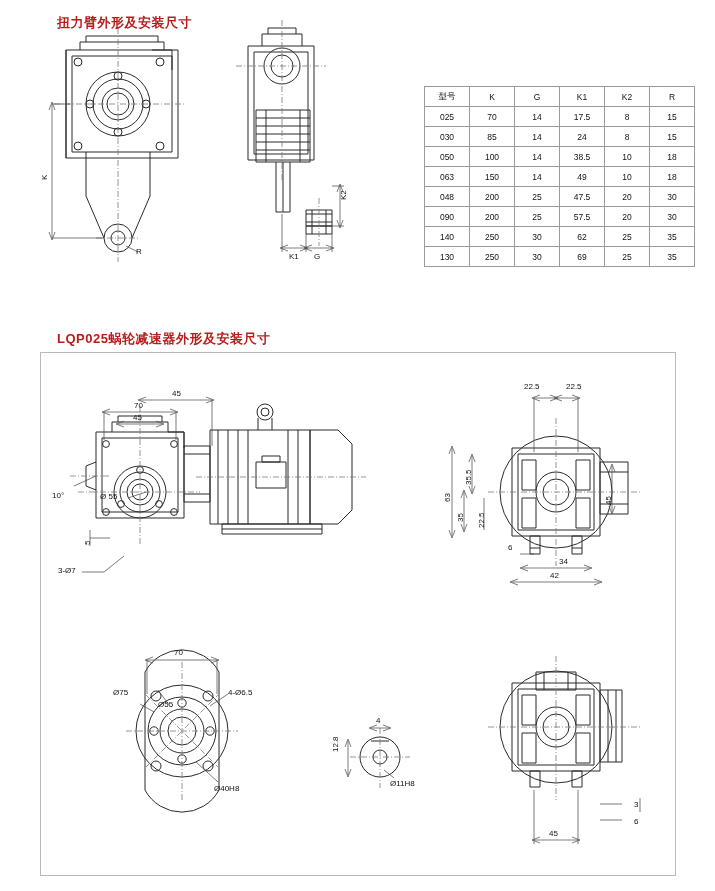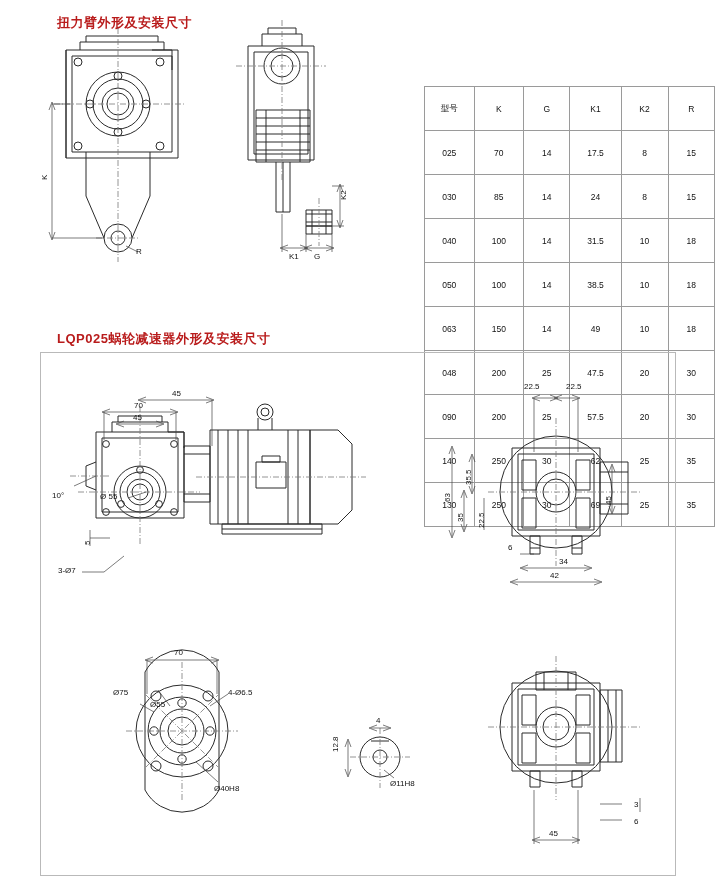--- a/index.html
+++ b/index.html
@@ -5,21 +5,21 @@
   html,body{margin:0;padding:0;background:#ffffff;}
   body{width:715px;height:891px;position:relative;font-family:"Liberation Sans",sans-serif;color:#111;}
   .page{position:absolute;left:0;top:0;width:715px;height:891px;}
 
   .section-title{position:absolute;font-size:13px;font-weight:bold;color:#b91c1c;letter-spacing:.5px;}
   #title-1{left:57px;top:14px;}
   #title-2{left:57px;top:330px;}
 
   
   .spec-table{position:absolute;left:424px;top:86px;border-collapse:collapse;font-size:8.5px;color:#111;}
-  .spec-table td,.spec-table th{border:1px solid #9a9a9a;width:44px;height:19px;text-align:center;font-weight:normal;padding:12px;}
+  .spec-table td,.spec-table th{border:1px solid #9a9a9a;width:44px;height:19px;text-align:center;font-weight:normal;padding:0;}
   .spec-table th{font-weight:normal;}
 
   
   .frame{position:absolute;border:1px solid #b9b9b9;}
   #frame-bottom{left:40px;top:352px;width:634px;height:522px;}
   .lbl{position:absolute;font-size:8px;color:#111;white-space:nowrap;}
   .rot{transform:rotate(-90deg);transform-origin:left top;}
 
   svg{position:absolute;left:0;top:0;overflow:visible;}
   svg line,svg path,svg circle,svg rect,svg polyline,svg polygon{vector-effect:non-scaling-stroke;}
@@ -164,28 +164,20 @@
           <td>8</td>
           <td>15</td>
         </tr>
       <tr>
           <td>030</td>
           <td>85</td>
           <td>14</td>
           <td>24</td>
           <td>8</td>
           <td>15</td>
-        </tr>
-      <tr>
-          <td>040</td>
-          <td>100</td>
-          <td>14</td>
-          <td>31.5</td>
-          <td>10</td>
-          <td>18</td>
         </tr>
       <tr>
           <td>050</td>
           <td>100</td>
           <td>14</td>
           <td>38.5</td>
           <td>10</td>
           <td>18</td>
         </tr>
       <tr>
@@ -437,21 +429,21 @@
     <line class="sdim" x1="158" y1="690" x2="170" y2="706"></line>
 
     <line class="sdim" x1="140" y1="704" x2="154" y2="712"></line>
 
     <line class="sdim" x1="210" y1="706" x2="228" y2="694"></line>
 
     <line class="sdim" x1="196" y1="762" x2="218" y2="782"></line>
   </svg>
 
   <div class="lbl" style="left:174px;top:648px;">70</div>
-  <div class="lbl" style="left:150px;top:700px;">Ø55</div>
+  <div class="lbl" style="left:158px;top:700px;">Ø55</div>
   <div class="lbl" style="left:113px;top:688px;">Ø75</div>
   <div class="lbl" style="left:228px;top:688px;">4-Ø6.5</div>
   <div class="lbl" style="left:214px;top:784px;">Ø40H8</div>
 
   <svg width="715" height="891">
     <circle class="s1" cx="380" cy="757" r="20"></circle>
 
     <path class="s1" d="M371 741 L389 741"></path>
     <circle class="s1" cx="380" cy="757" r="7"></circle>
     <line class="sd" x1="380" y1="728" x2="380" y2="788"></line>

